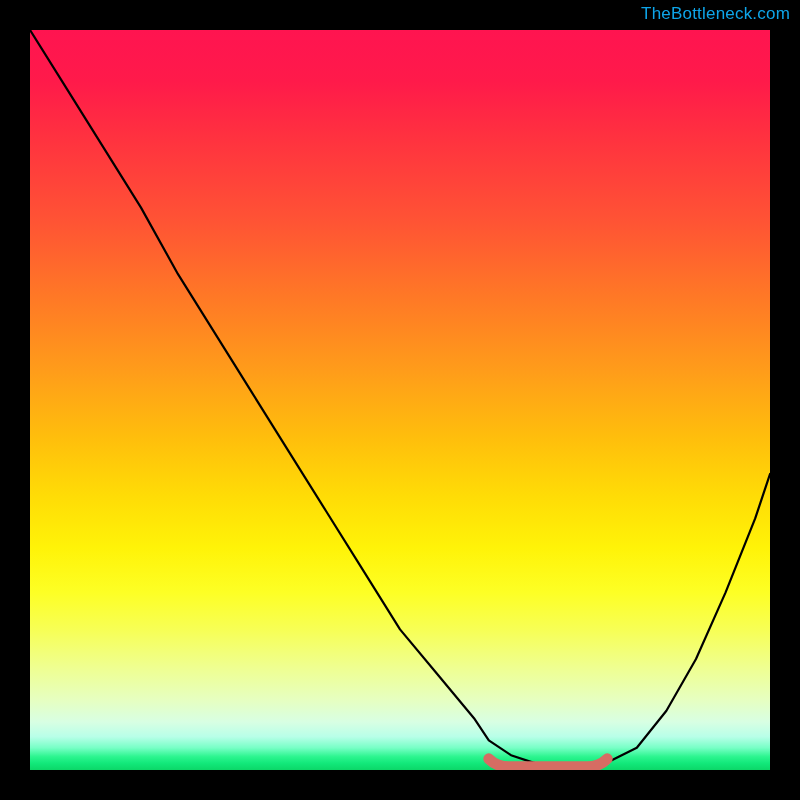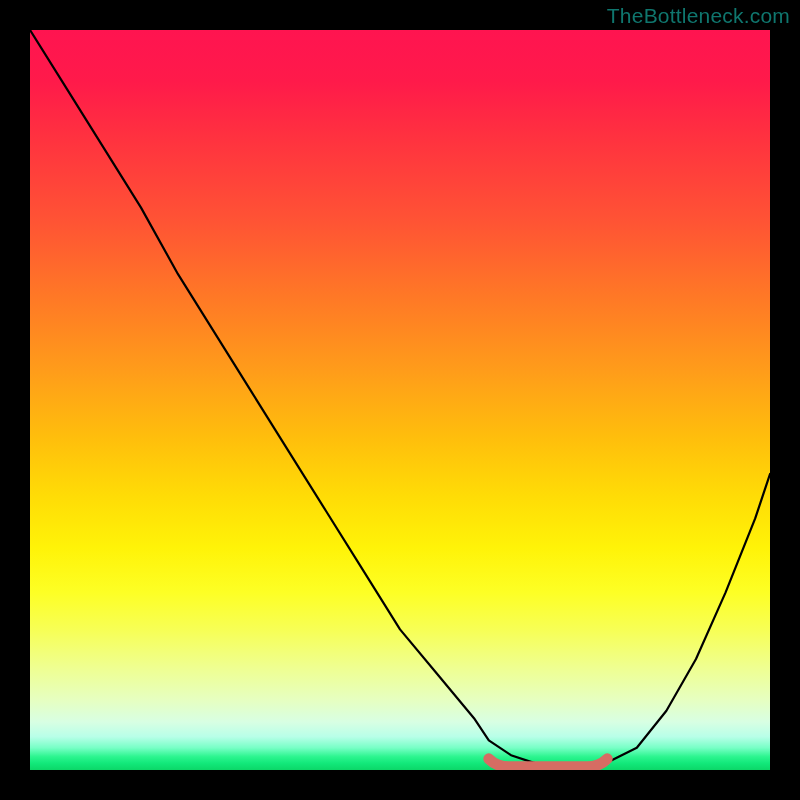--- a/index.html
+++ b/index.html
@@ -14,22 +14,22 @@
   .stage {
     position: relative;
     width: 800px;
     height: 800px;
     background: #000;
   }
   .watermark {
     position: absolute;
     top: 4px;
     right: 10px;
-    color: #0f766e;
-    font-size: 21px;
+    color: #0ea5e9;
+    font-size: 17px;
     font-weight: 500;
     letter-spacing: 0.2px;
     z-index: 50;
   }
   .plot-area {
     position: absolute;
     left: 30px;
     top: 30px;
     width: 740px;
     height: 740px;

